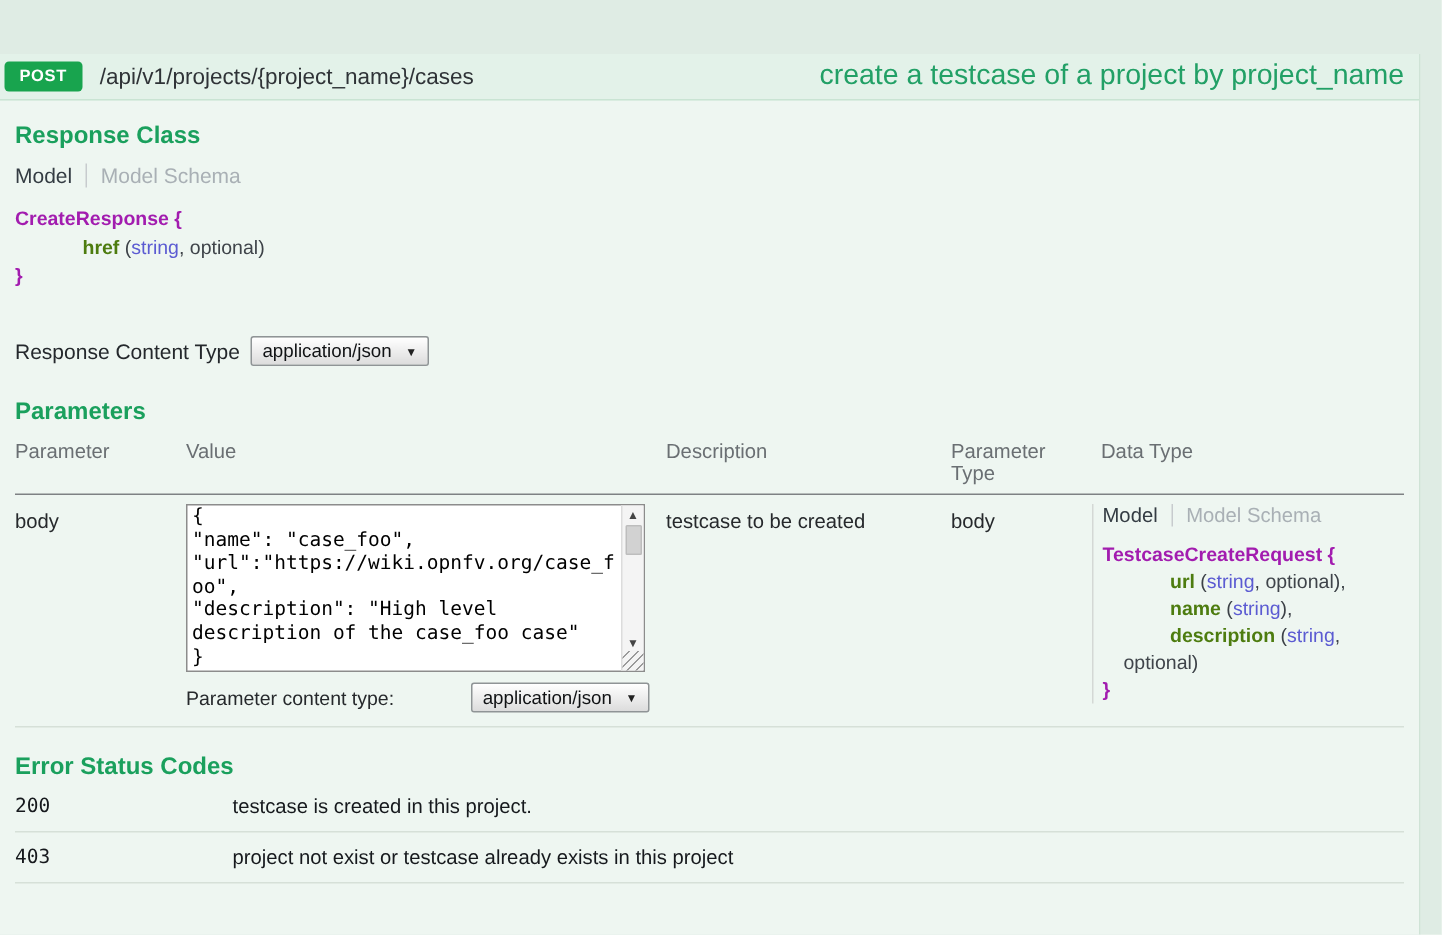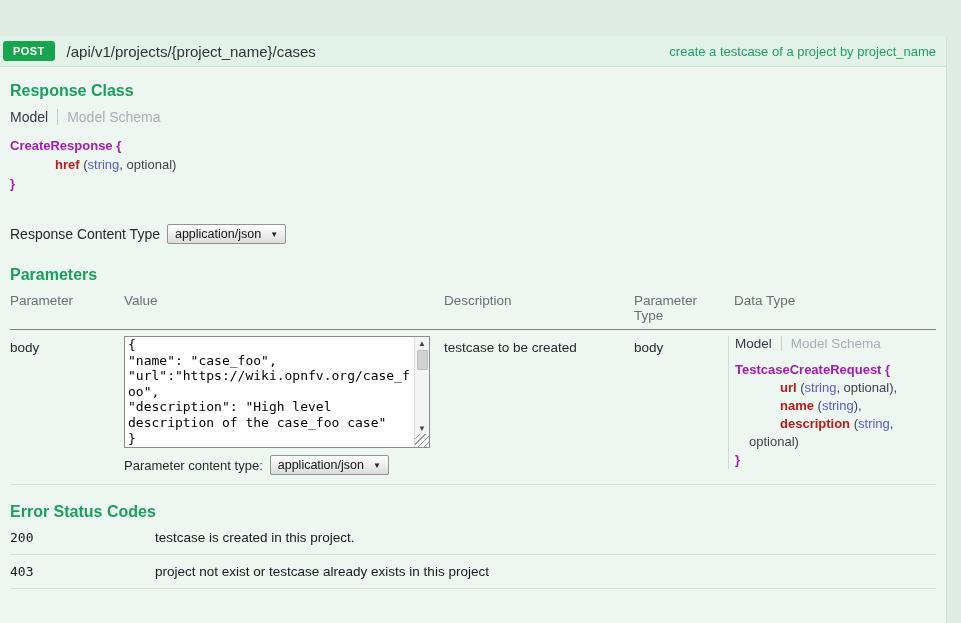--- a/index.html
+++ b/index.html
@@ -19,37 +19,37 @@
   
   .endpoint-header {
     height:31px; background:#e3f2e9; border-bottom:1px solid #c9e4d3;
     display:flex; align-items:center; padding:0 10px 0 3px;
   }
   .method-badge {
     background:#18a44e; color:#fff; font-weight:bold; font-size:11px;
     padding:4px 10px; border-radius:3px; letter-spacing:.4px;
   }
   .endpoint-path { margin-left:12px; font-size:15px; color:#2f3337; }
-  .endpoint-summary { margin-left:auto; font-size:13px; color:#22a066; text-decoration:none; cursor:pointer; }
+  .endpoint-summary { margin-left:auto; font-size:19px; color:#22a066; text-decoration:none; cursor:pointer; }
 
   .section { padding:0 10px; }
 
   .section-title { color:#1aa05d; font-size:16px; font-weight:bold; margin:0; }
   .rc-title { margin-top:15px; }
 
   
   .sig-tabs { margin-top:9px; font-size:14px; display:flex; align-items:center; }
   .tab-active { color:#343c43; padding-right:9px; border-right:1px solid #c7cbce; cursor:pointer; }
   .tab-inactive { color:#a9b0b5; padding-left:9px; cursor:pointer; }
 
   
   .sig { margin-top:11px; font-size:13px; line-height:19px; }
   .sig-open, .sig-close { font-weight:bold; color:#a21caf; }
   .sig-prop { padding-left:14px; color:#3c4147; }
-  .prop-name { font-weight:bold; color:#b91c1c;padding-left:31px; }
+  .prop-name { font-weight:bold; color:#4d7c0f;padding-left:31px; }
   .prop-type { color:#5b5bd2; }
   .prop-flag { color:#3f444a; }
 
   
   .rct-row { margin-top:31px; display:flex; align-items:center; }
   .rct-label { font-size:14px; color:#24282c; }
   .select-box {
     display:inline-flex; align-items:center; margin-left:7px;
     border:1px solid #8f9496; border-radius:2px;
     background:linear-gradient(#ffffff,#dcdcdc);
@@ -88,21 +88,21 @@
     background:#f4f4f4; border-left:1px solid #dcdcdc;
     display:flex; flex-direction:column; align-items:center; }
   .ta-scroll .up { font-size:8px; color:#444; margin-top:2px; }
   .ta-scroll .down { font-size:8px; color:#444; margin-top:auto; margin-bottom:14px; }
   .ta-grip { position:absolute; right:0; bottom:0; width:14px; height:13px;
     background:repeating-linear-gradient(135deg, transparent 0 3px, #9a9a9a 3px 4px);
     cursor:nwse-resize; }
   .ta-thumb { width:11px; height:20px; margin-top:2px; background:#d2d2d2;
     border:1px solid #bdbdbd; border-radius:1px; }
 
-  .pct-row { margin-top:7px; display:flex; align-items:center; font-size:13px; color:#26292c; }
+  .pct-row { margin-top:7px; display:flex; align-items:center; font-size:13px; color:#26292c;gap:44px; }
 
   .text-input { width:302px; height:21px; border:1px solid #b3b8ba; background:#fff;
     padding:2px 5px; font-size:13px; color:#222; }
   .text-input::placeholder { color:#b2b2b2; }
 
   
   .dtype-tabs { margin-top:0; font-size:13.5px; }
   .dtype-sig { margin-top:10px; font-size:13px; line-height:18px; }
 
   

